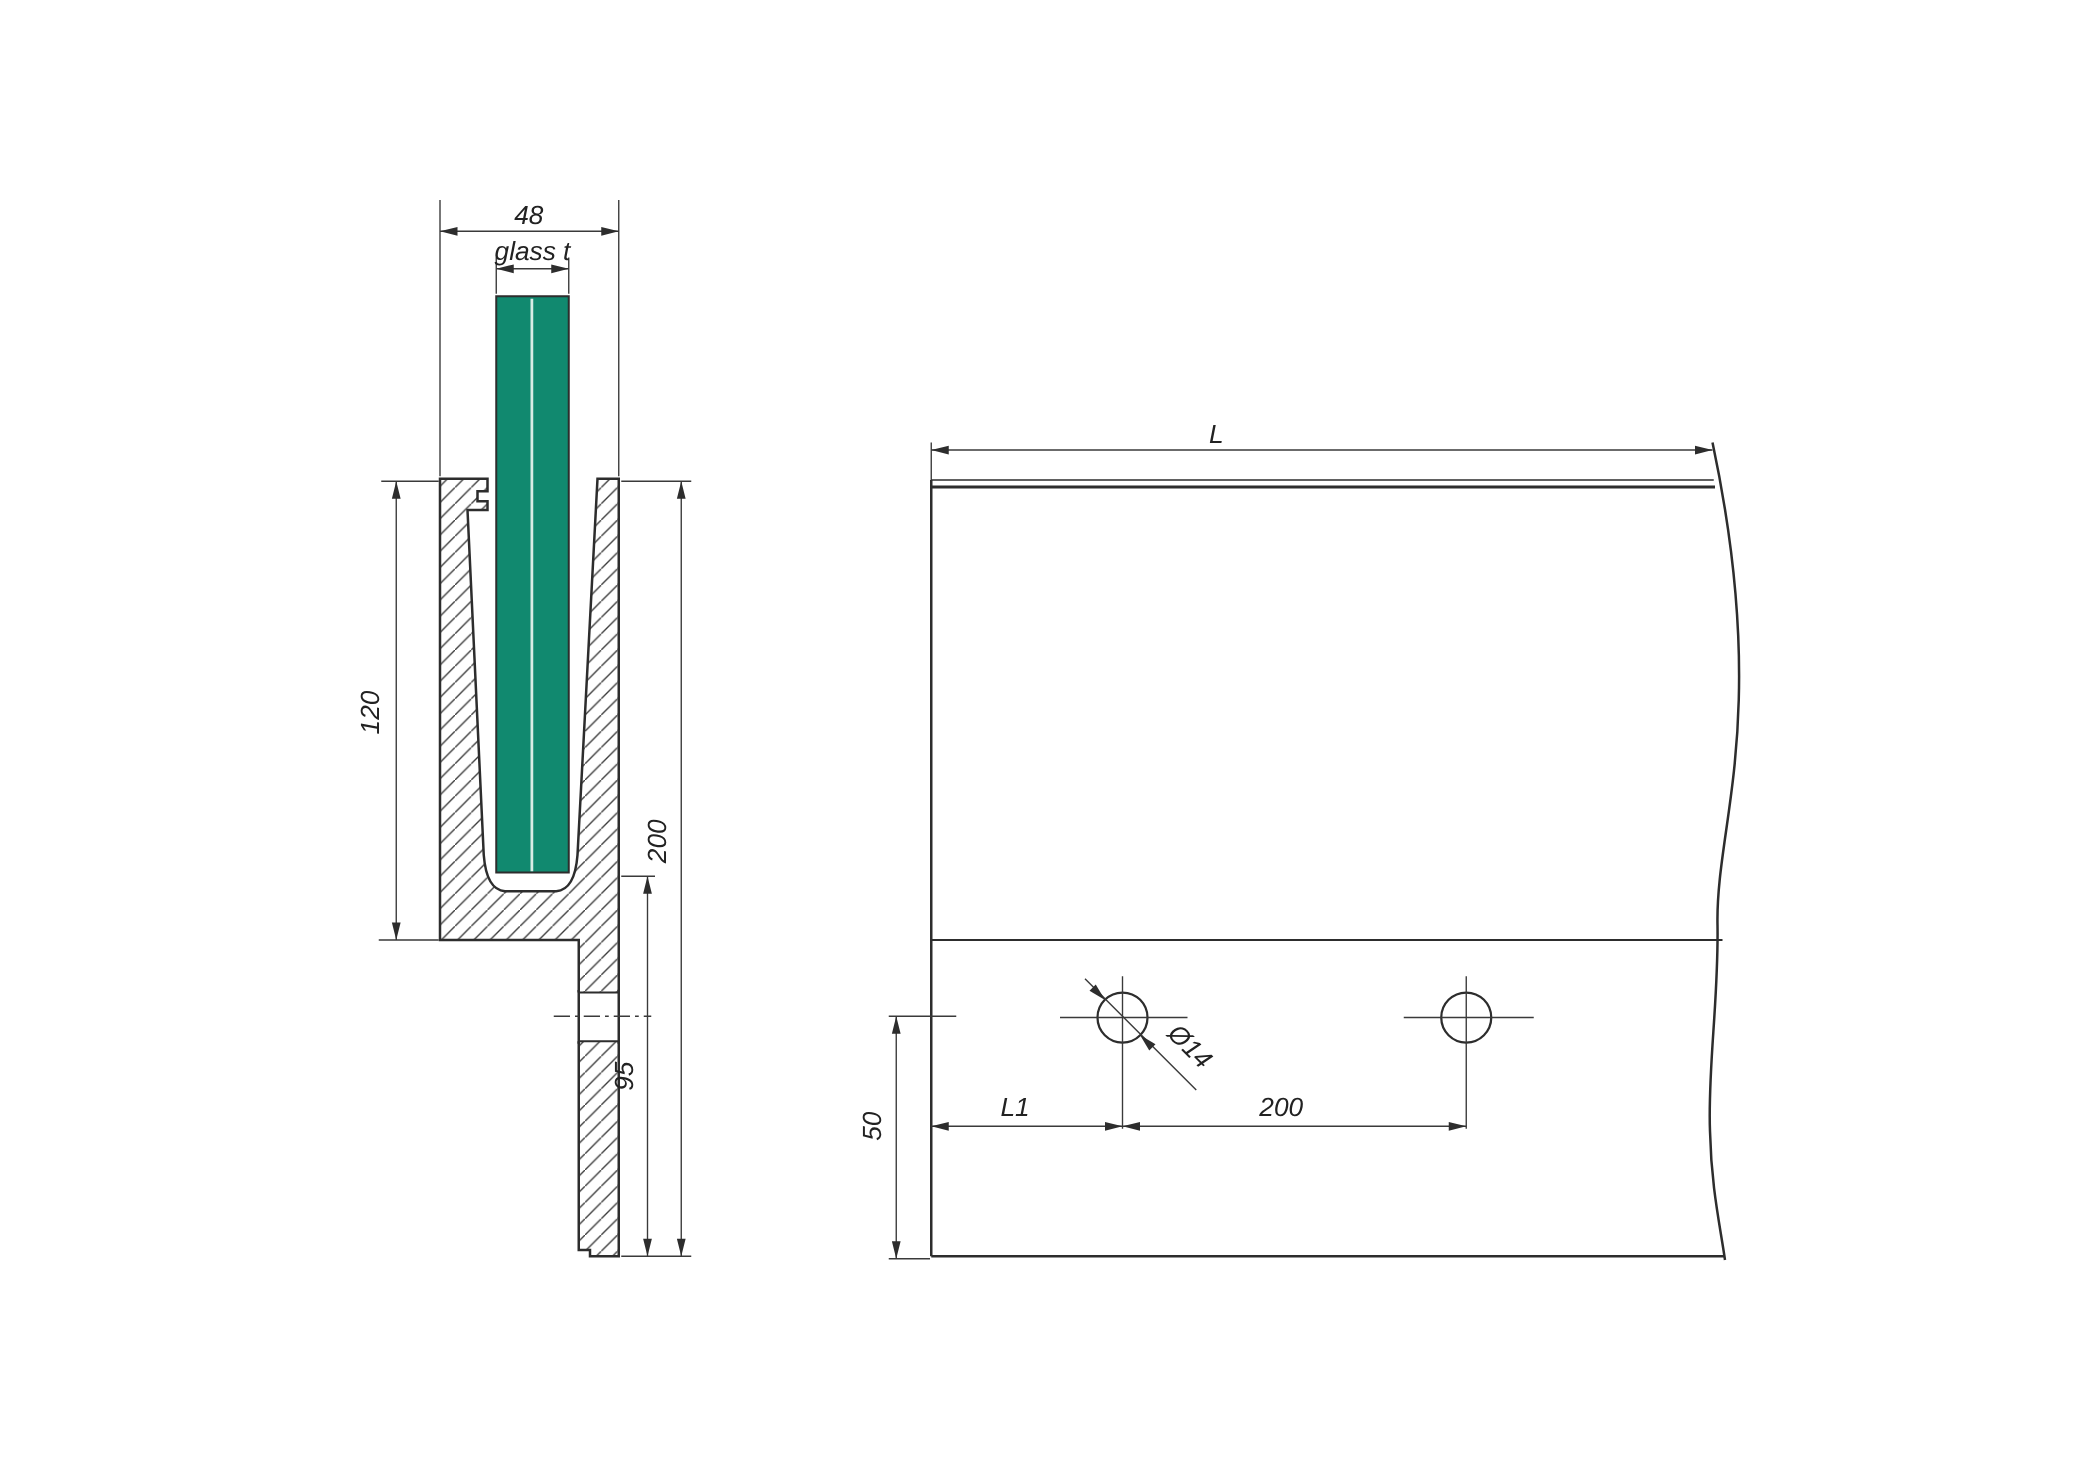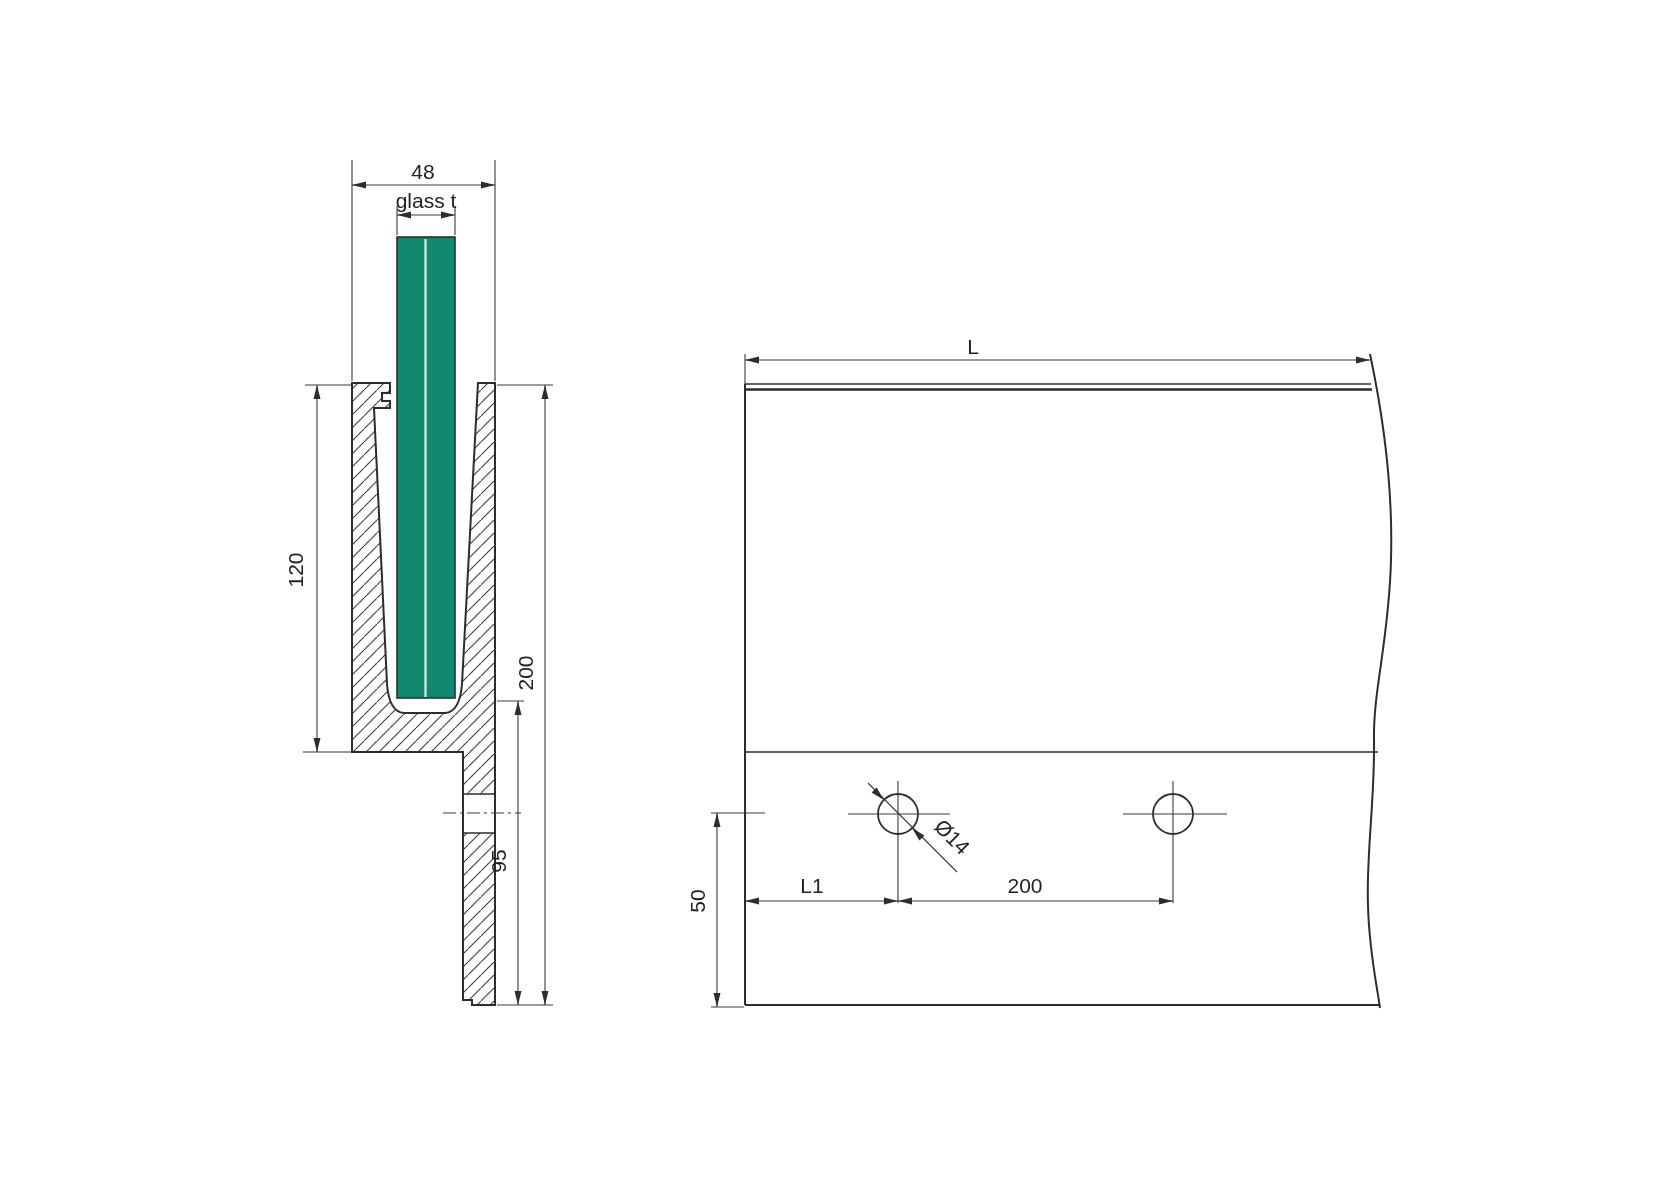--- a/index.html
+++ b/index.html
@@ -8,20 +8,21 @@
     width: 1680px;
     height: 1187px;
     background: #ffffff;
     overflow: hidden;
     font-family: "Liberation Sans", sans-serif;
   }
   .drawing-wrap {
     position: absolute;
     inset: 0;
     background: #ffffff;
+    font-style: italic;
   }
   svg { display: block; }
   .dim-text {
     font-family: "Liberation Sans", sans-serif;
     font-size: 21px;
     fill: #222222;
   }
   .outline  { stroke: #2d2d2d; stroke-width: 2;   fill: none; }
   .outline-med { stroke: #2d2d2d; stroke-width: 1.7; fill: none; }
   .thin     { stroke: #3a3a3a; stroke-width: 1.1; fill: none; }

